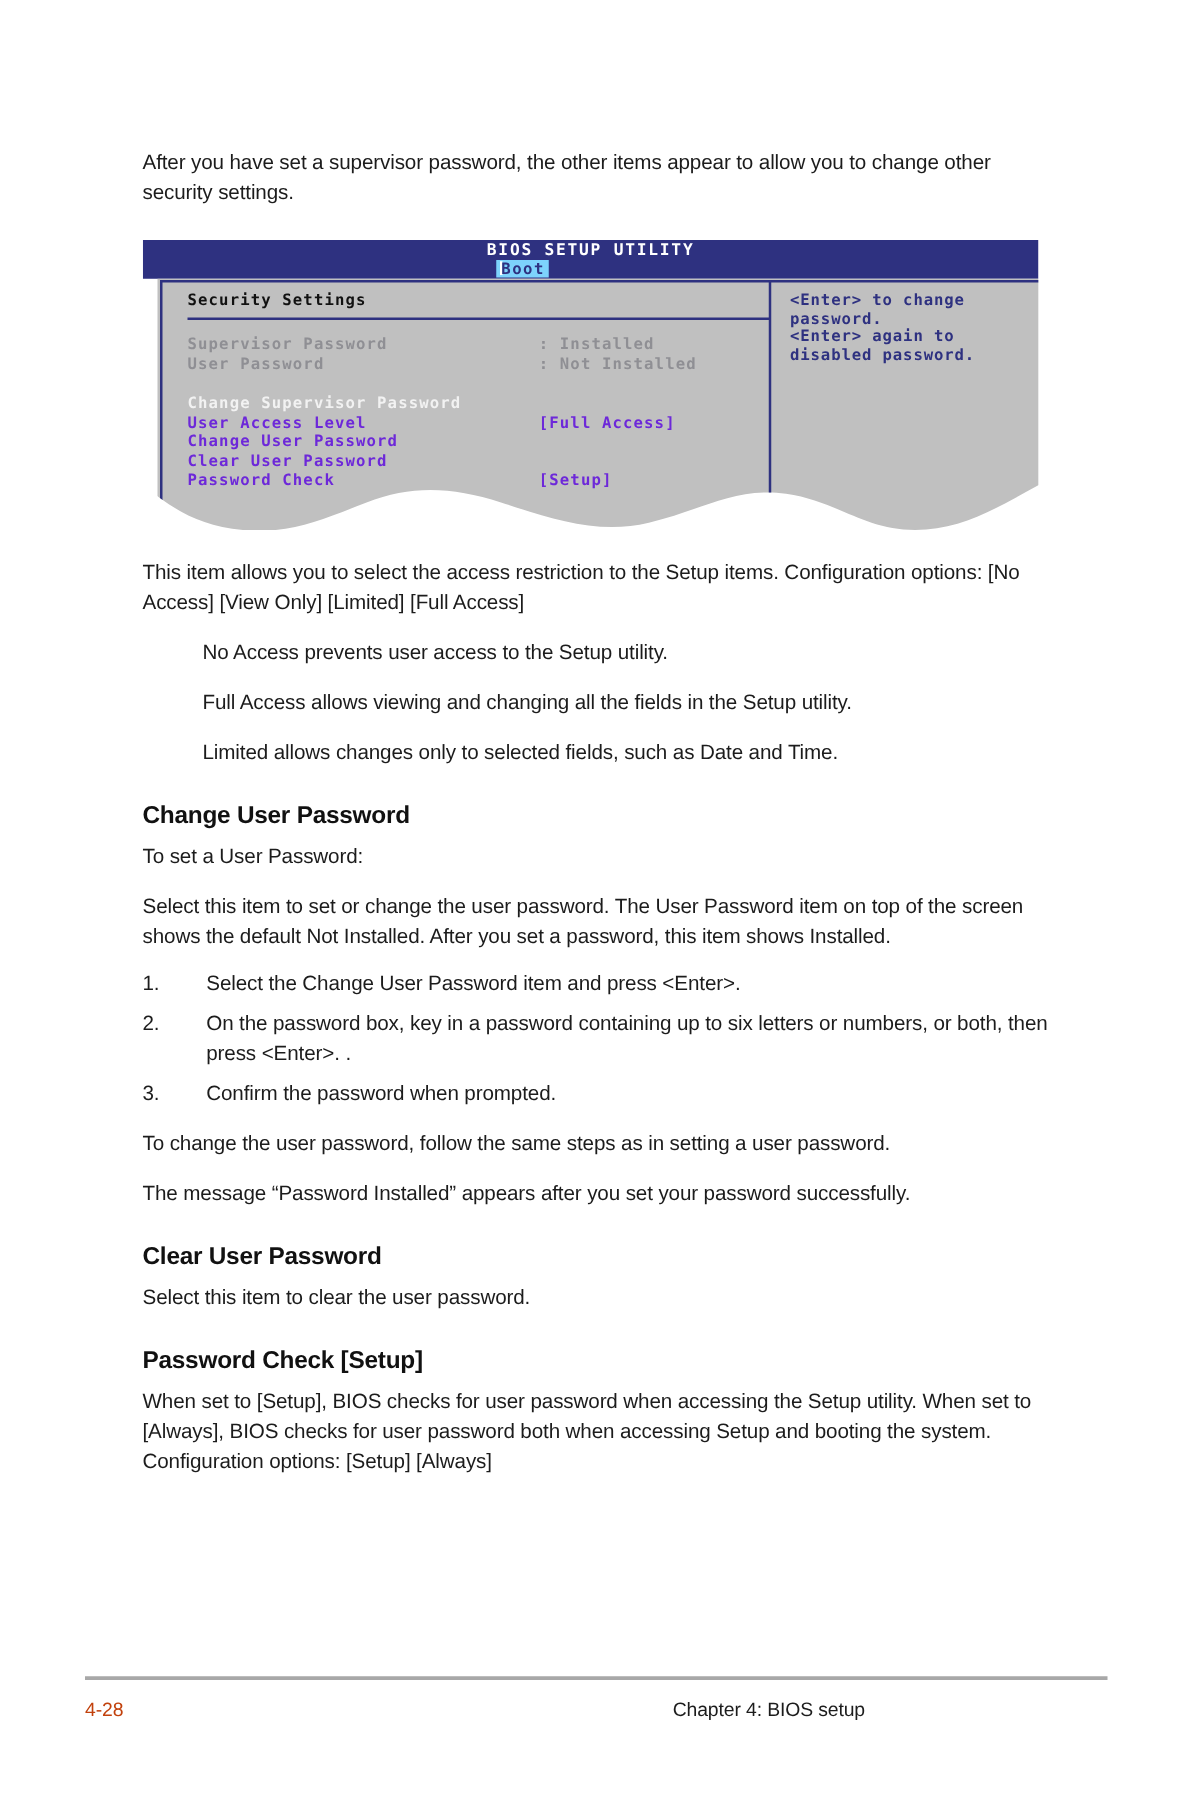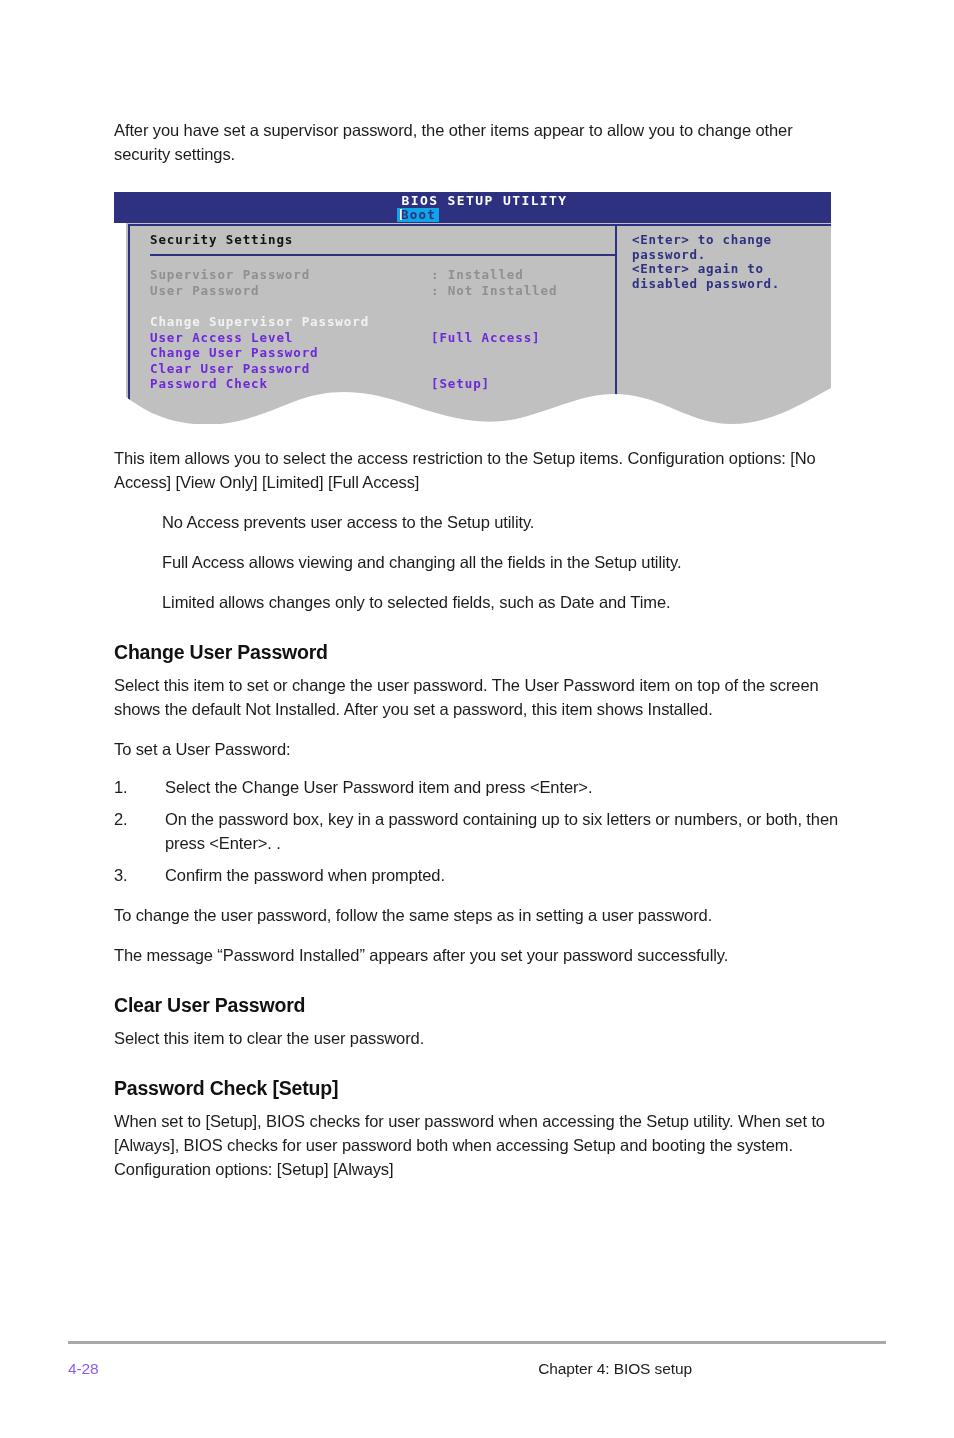--- a/index.html
+++ b/index.html
@@ -107,28 +107,27 @@
   .bios-title .t1 {
     position: absolute;
     left: 0; top: 1px;
     width: 717px;
     text-align: center;
     font-family: "DejaVu Sans Mono", monospace;
     font-size: 13px;
     font-weight: bold;
     letter-spacing: 1.4px;
     color: #ffffff;
-    margin-left: 12px;
   }
   .bios-tab {
     position: absolute;
     left: 283px;
     top: 16px;
     padding: 0 3px 0 3px;
-    background: #0ea5e9;
+    background: #7dd3fc;
     font-family: "DejaVu Sans Mono", monospace;
     font-size: 12.5px;
     font-weight: bold;
     letter-spacing: 1.2px;
     color: #2e3180;
     line-height: 14px;
   }
   .bios-tab .caret {
     display: inline-block;
     width: 2px;
@@ -230,21 +229,21 @@
     top: 1341px;
     width: 818px;
     height: 3px;
     background: #a8a8a8;
   }
   .footer-left {
     position: absolute;
     left: 68px;
     top: 1360px;
     font-size: 15.5px;
-    color: #8b5cf6;
+    color: #c2410c;
     letter-spacing: -0.1px;
   }
   .footer-right {
     position: absolute;
     right: 72px;
     top: 1360px;
     font-size: 15.5px;
     color: #1c1c1c;
     letter-spacing: -0.1px;
   }
@@ -340,22 +339,22 @@
 
     <p class="para">This item allows you to select the access restriction to the Setup items. Configuration options: [No Access] [View Only] [Limited] [Full Access]</p>
 
     <div class="indent-line">No Access prevents user access to the Setup utility.</div>
     <div class="indent-line">Full Access allows viewing and changing all the fields in the Setup utility.</div>
     <div class="indent-line">Limited allows changes only to selected fields, such as Date and Time.</div>
 
     <div style="height:26px"></div>
 
     <h2 class="sec">Change User Password</h2>
+    <p class="para">To set a User Password:</p>
     <p class="para">Select this item to set or change the user password. The User Password item on top of the screen shows the default Not Installed. After you set a password, this item shows Installed.</p>
-    <p class="para">To set a User Password:</p>
 
     <ol class="steps">
       <li>
         <span class="num">1.</span><span>Select the Change User Password item and press &lt;Enter&gt;.</span>
       </li>
       <li>
         <span class="num">2.</span><span>On the password box, key in a password containing up to six letters or numbers, or both, then press &lt;Enter&gt;. .</span>
       </li>
       <li>
         <span class="num">3.</span><span>Confirm the password when prompted.</span>

